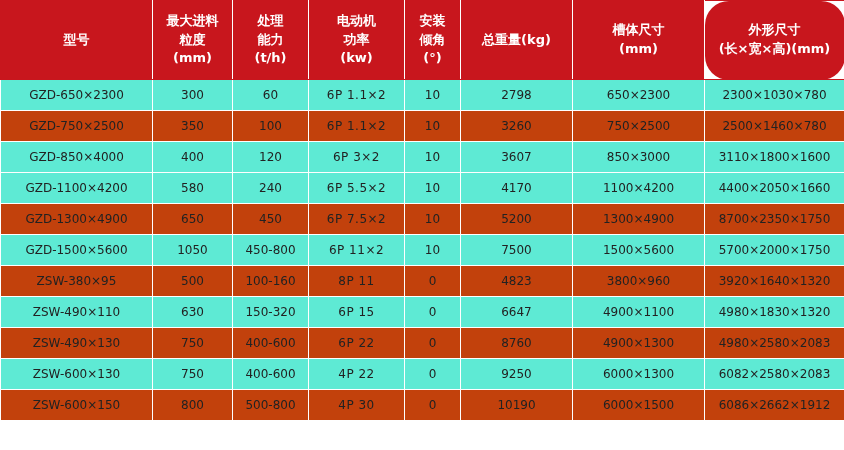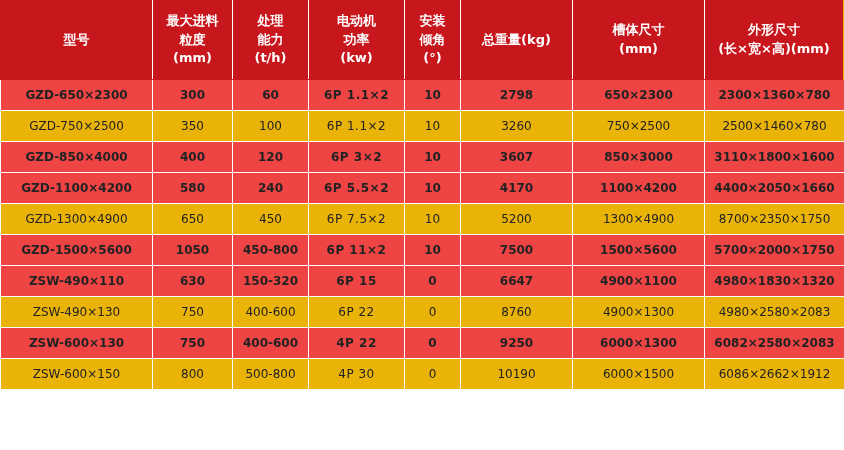--- a/index.html
+++ b/index.html
@@ -31,34 +31,34 @@
     color: #ffffff;
     font-weight: bold;
     font-size: 13px;
     height: 74px;
     line-height: 1.45;
     padding: 2px 2px;
     border: 1px solid #c8161d;
     border-right: 1px solid #ffffff;
   }
   table.spec-table thead th:last-child {
-    border-right: 3px solid #eab308;
+    border-right: 1px solid #eab308;
+    border-radius: 24px;
   }
   table.spec-table tbody td {
     height: 28px;
     padding: 1px 2px;
     border: 1px solid #ffffff;
     white-space: nowrap;
   }
   tbody tr.row-odd td {
-    background: #ef4444;
-    font-weight: bold;
+    background: #5eead4;
   }
   tbody tr.row-even td {
-    background: #eab308;
+    background: #c2410c;
   }
   .hdr-line {
     display: block;
   }
   .col-0 { width: 152px; }
   .col-1 { width: 80px; }
   .col-2 { width: 76px; }
   .col-3 { width: 96px; }
   .col-4 { width: 56px; }
   .col-5 { width: 112px; }
@@ -122,21 +122,21 @@
   </thead>
   <tbody>
     <tr class="row-odd">
       <td>GZD-650×2300</td>
       <td>300</td>
       <td>60</td>
       <td class="motor-cell">6P  1.1×2</td>
       <td>10</td>
       <td>2798</td>
       <td>650×2300</td>
-      <td>2300×1360×780</td>
+      <td>2300×1030×780</td>
     </tr>
     <tr class="row-even">
       <td>GZD-750×2500</td>
       <td>350</td>
       <td>100</td>
       <td class="motor-cell">6P  1.1×2</td>
       <td>10</td>
       <td>3260</td>
       <td>750×2500</td>
       <td>2500×1460×780</td>
@@ -173,20 +173,30 @@
     </tr>
     <tr class="row-odd">
       <td>GZD-1500×5600</td>
       <td>1050</td>
       <td>450-800</td>
       <td class="motor-cell">6P  11×2</td>
       <td>10</td>
       <td>7500</td>
       <td>1500×5600</td>
       <td>5700×2000×1750</td>
+    </tr>
+    <tr class="row-even">
+      <td>ZSW-380×95</td>
+      <td>500</td>
+      <td>100-160</td>
+      <td class="motor-cell">8P  11</td>
+      <td>0</td>
+      <td>4823</td>
+      <td>3800×960</td>
+      <td>3920×1640×1320</td>
     </tr>
     <tr class="row-odd">
       <td>ZSW-490×110</td>
       <td>630</td>
       <td>150-320</td>
       <td class="motor-cell">6P  15</td>
       <td>0</td>
       <td>6647</td>
       <td>4900×1100</td>
       <td>4980×1830×1320</td>

